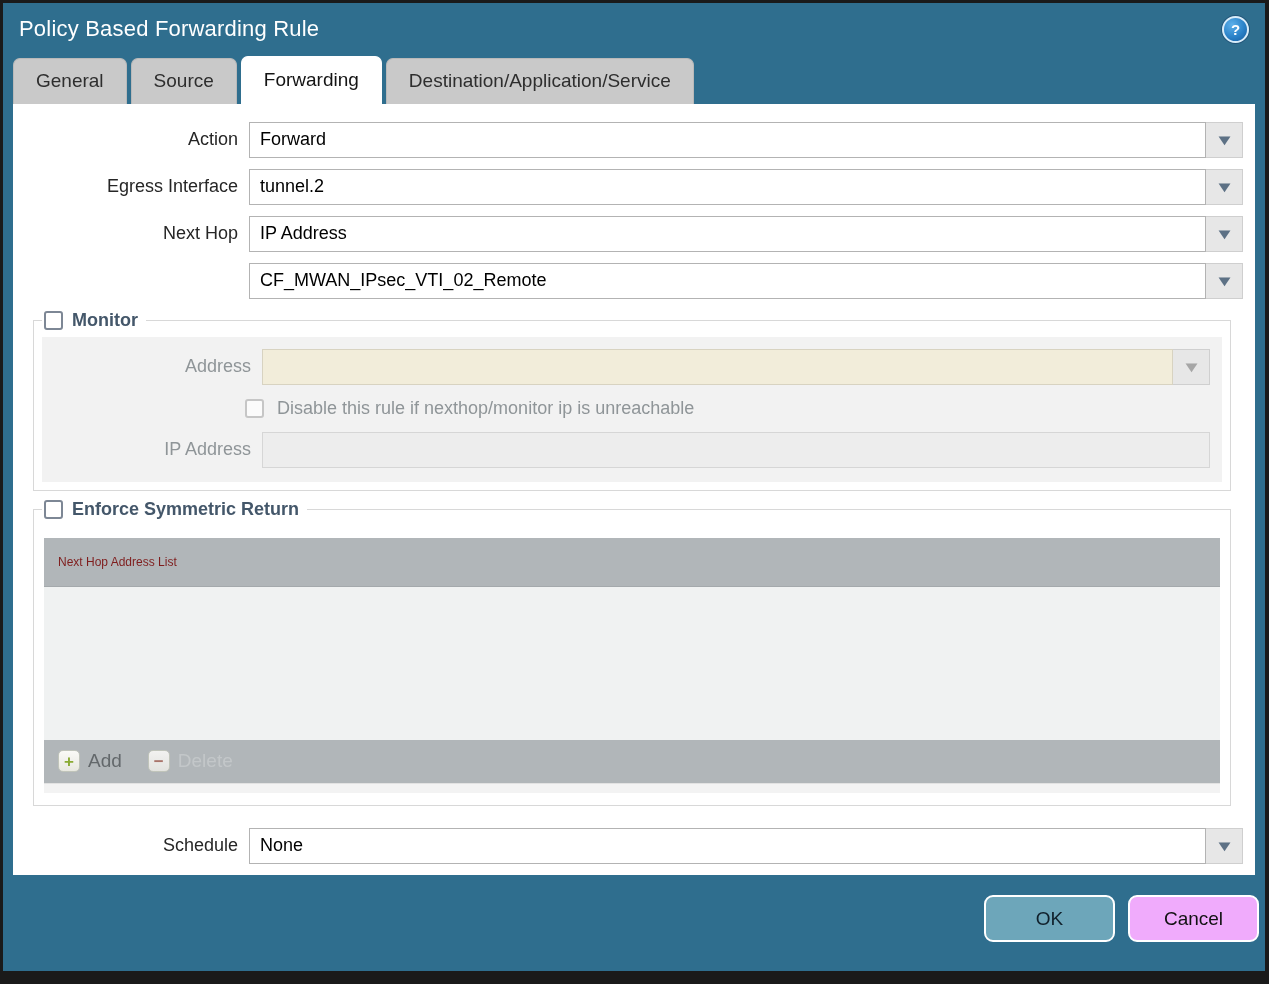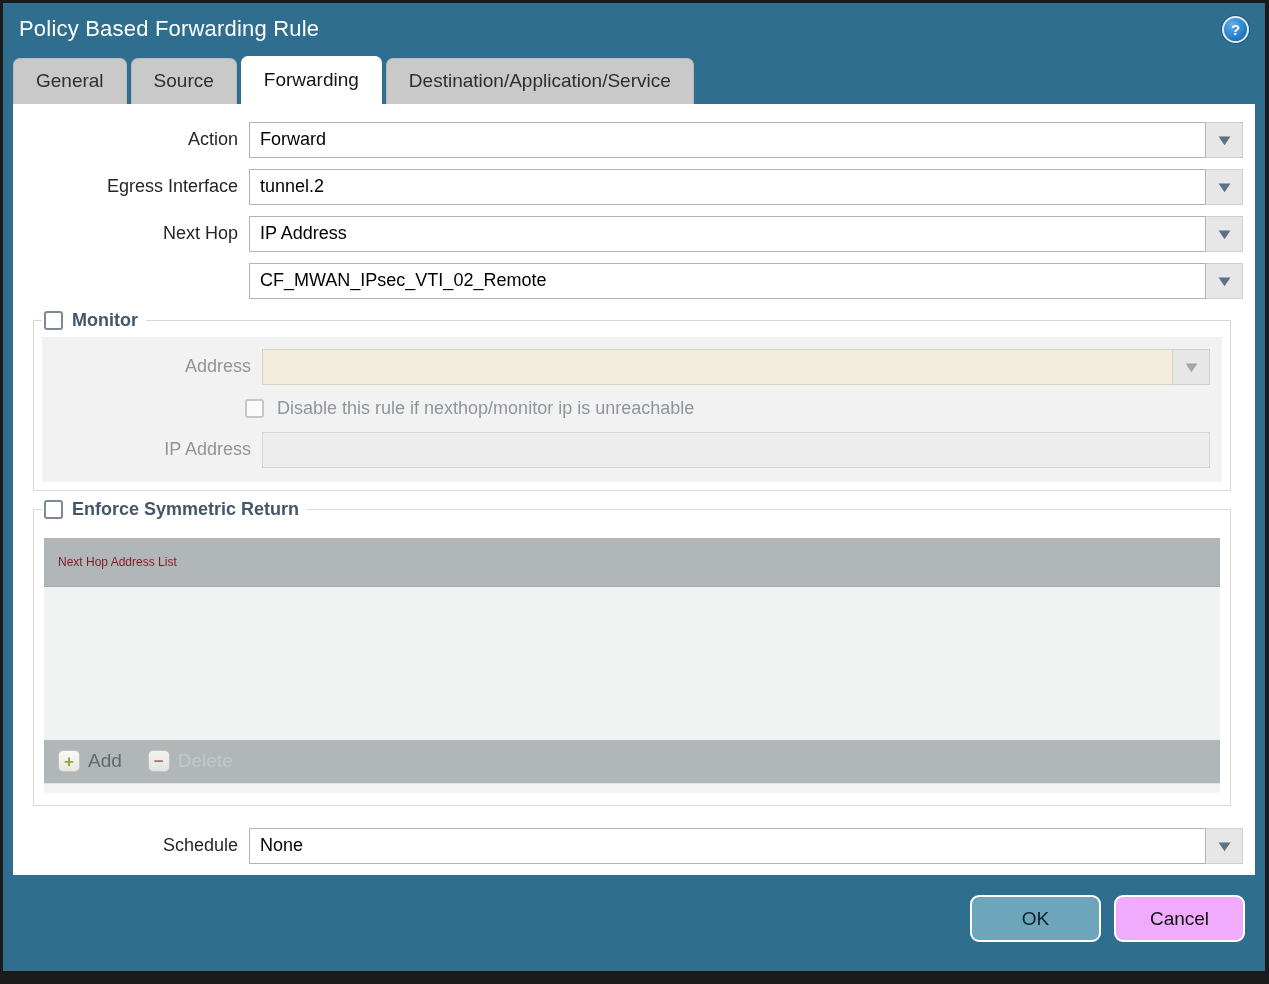--- a/index.html
+++ b/index.html
@@ -77,21 +77,21 @@
   .gicon.minus { color:#a9746a; background:linear-gradient(#f2f2f0,#e3e3df); }
   .gbtn .gtext { font-size:19px; color:#63686b; }
   .gbtn.disabled { cursor:default; }
   .gbtn.disabled .gtext { color:#c3c7c9; }
   .grid-scroll { background:#f3f3f3; height:10px; border-top:1px solid #e2e2e2; }
 
   .schedule { margin-top:22px; }
 
   
   .footer { height:112px; display:flex; align-items:center;
-    justify-content:flex-end; gap:13px; padding:0 20px 8px 0; }
+    justify-content:flex-end; gap:13px; padding:0 6px 8px 0; }
   .btn { width:131px; height:47px; border-radius:9px; border:2px solid #ffffff;
     font-size:19px; color:#10202b; cursor:pointer;
     font-family:"Liberation Sans","DejaVu Sans",sans-serif; }
   .btn.ok { background:#6da6ba; }
   .btn.cancel { background:#f0abfc; color:#111; }
 </style>
 </head>
 <body>
 
 <div class="dialog">

